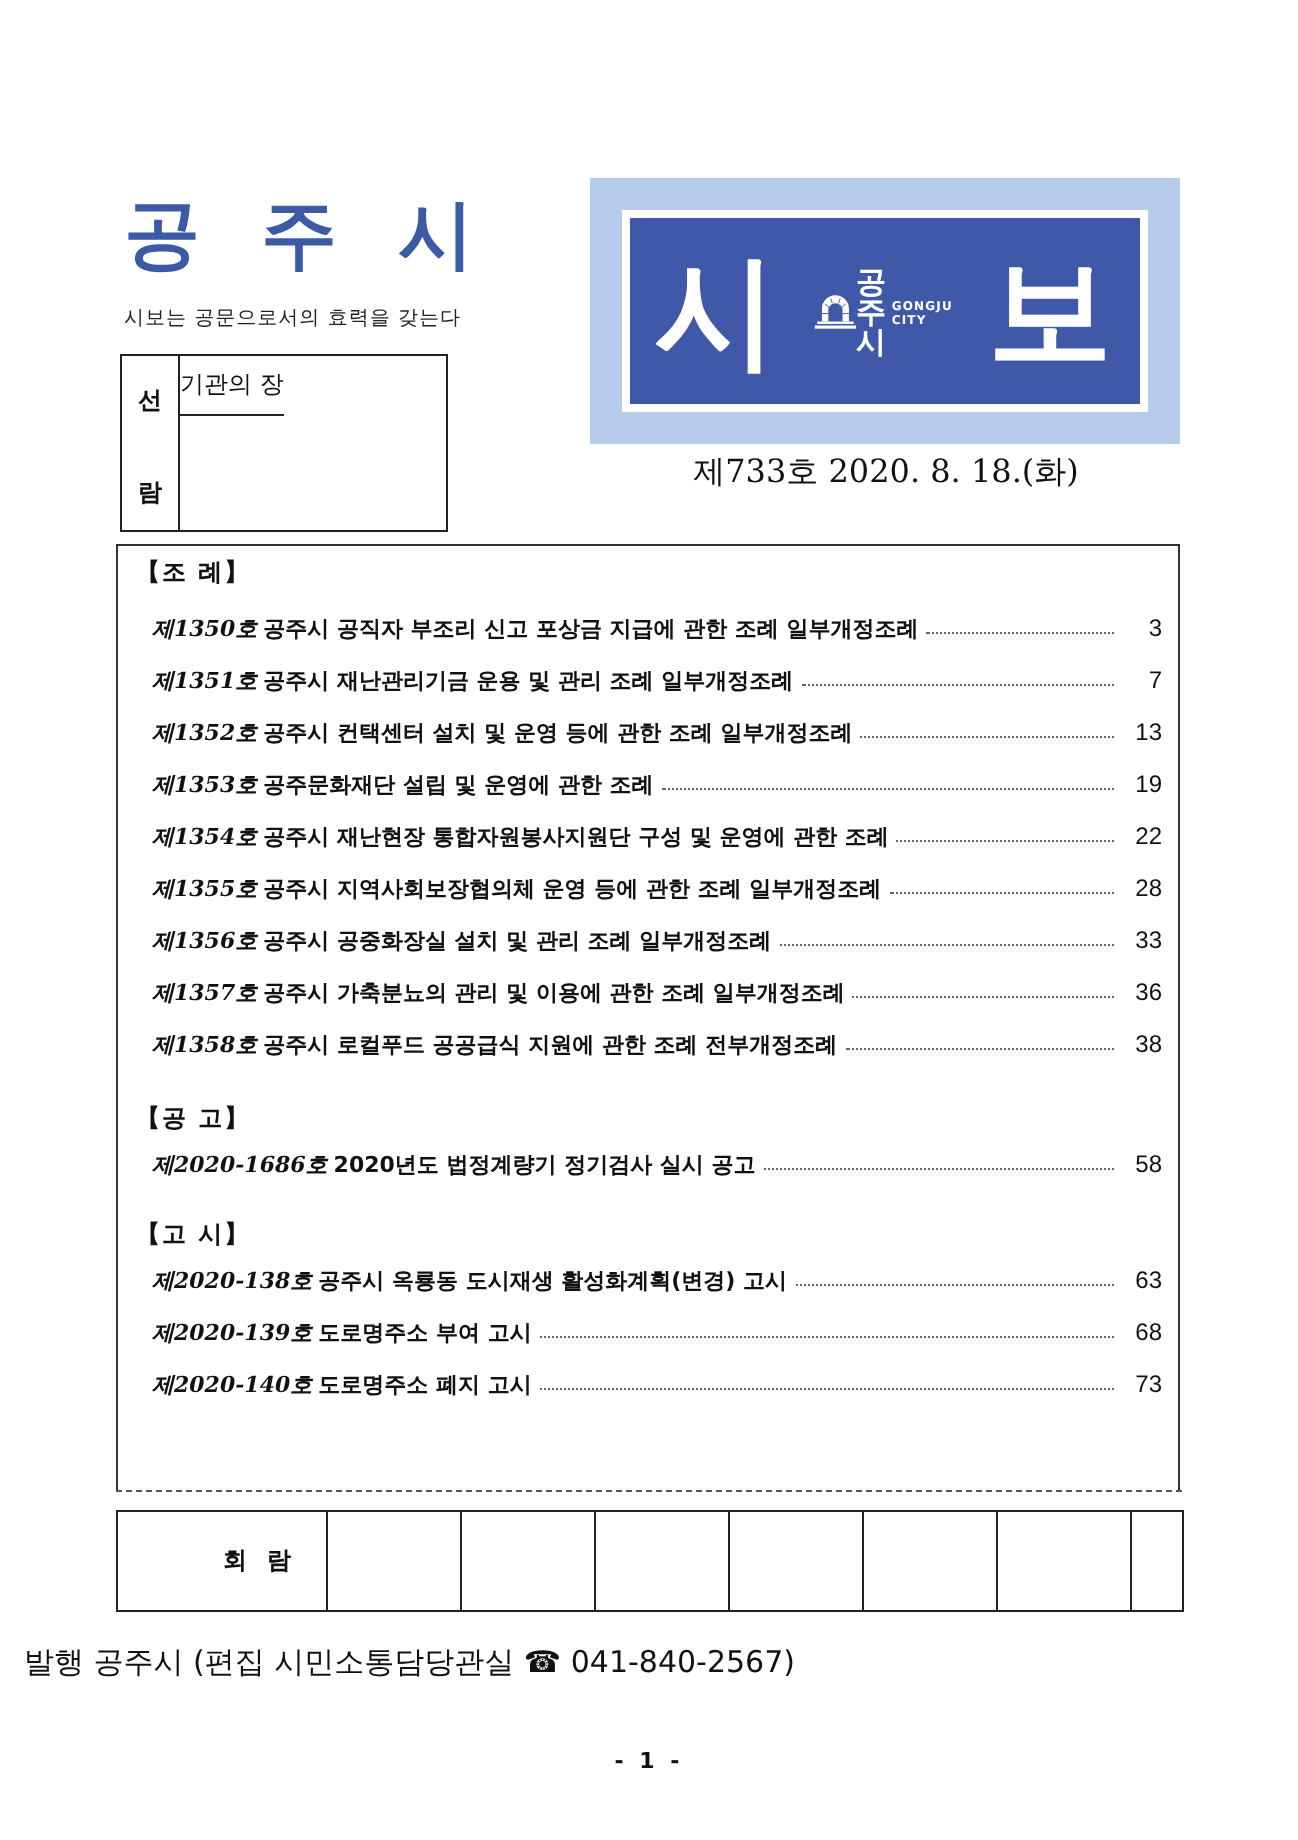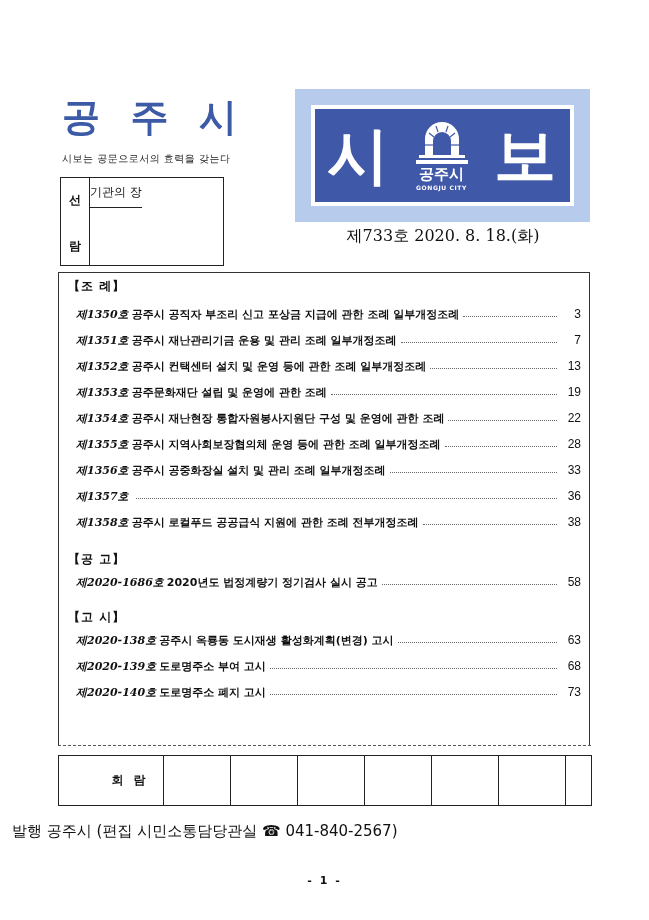--- a/index.html
+++ b/index.html
@@ -44,21 +44,21 @@
     }
     .logo-inner {
       position: absolute; left: 4px; top: 4px; width: 255px; height: 93px;
       background: #4058a8; display: flex; align-items: center; justify-content: space-between;
       padding: 0 14px 0 12px;
     }
     .logo-big {
       color: #ffffff; font-size: 62px; font-weight: bold; line-height: 1;
       font-family: "DejaVu Sans", sans-serif;
     }
-    .logo-emblem { display: flex; flex-direction: column; align-items: center; width: 70px; }
+    .logo-emblem { display: flex; flex-direction: row; align-items: center; width: 70px; }
     .logo-emblem .kr { color: #fff; font-weight: bold; font-size: 15px; line-height: 1; margin-top: 2px; }
     .logo-emblem .en { color: #fff; font-weight: bold; font-size: 6px; letter-spacing: 0.6px; margin-top: 2px; }
 
     .issue-line {
       position: absolute; left: 296px; top: 226px; width: 294px; text-align: center;
       font-family: "DejaVu Serif", "Liberation Serif", serif; font-size: 16px; color: #111;
     }
 
     .contents {
       position: absolute; left: 58px; top: 272px; width: 532px; height: 474px;
@@ -205,20 +205,21 @@
     <span class="page">28</span>
   </div>
   <div class="entry">
     <span class="no">제1356호</span>
     <span class="title">공주시 공중화장실 설치 및 관리 조례 일부개정조례</span>
     <span class="leader"></span>
     <span class="page">33</span>
   </div>
   <div class="entry">
     <span class="no">제1357호</span>
+    <span class="title">공주시 가축분뇨의 관리 및 이용에 관한 조례 일부개정조례</span>
     <span class="leader"></span>
     <span class="page">36</span>
   </div>
   <div class="entry">
     <span class="no">제1358호</span>
     <span class="title">공주시 로컬푸드 공공급식 지원에 관한 조례 전부개정조례</span>
     <span class="leader"></span>
     <span class="page">38</span>
   </div>
 

